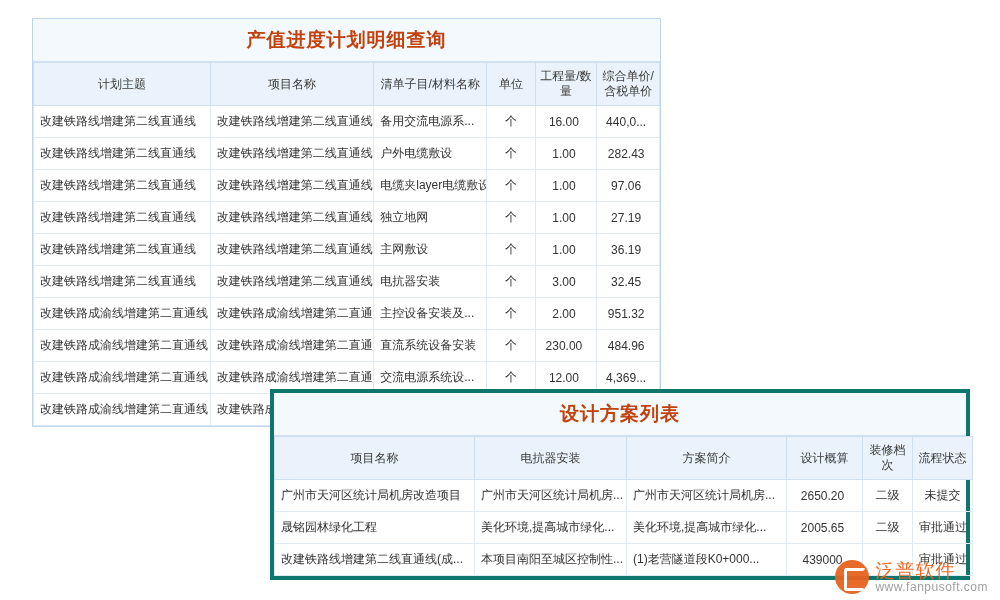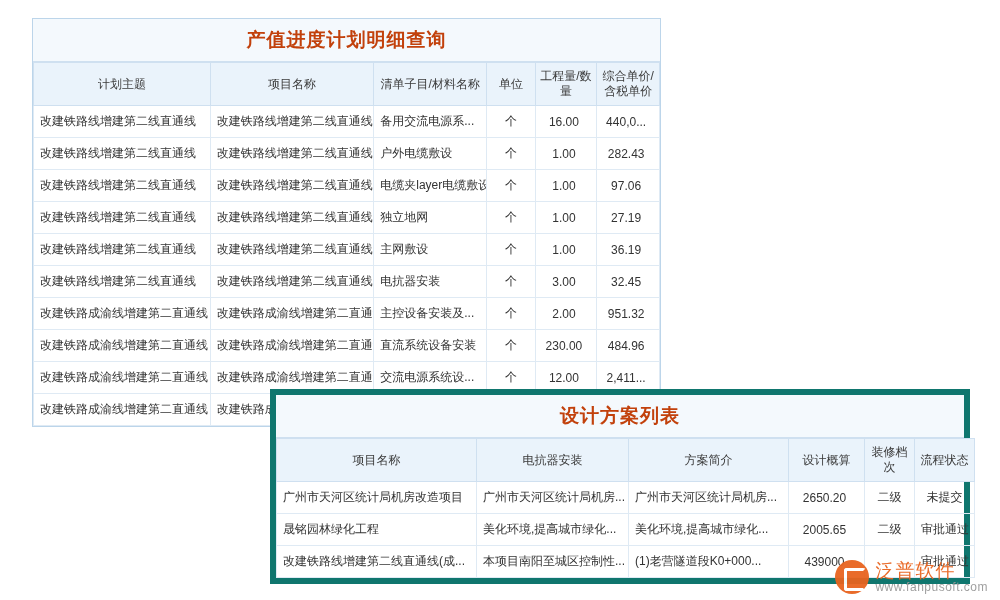--- a/index.html
+++ b/index.html
@@ -80,21 +80,21 @@
   .p1 col.c4 { width: 47px; }
   .p1 col.c5 { width: 60px; }
   .p1 col.c6 { width: 61px; }
 
   
   .panel-two {
     position: absolute;
     left: 270px;
     top: 389px;
     width: 700px;
-    border: 6px solid #0f766e;
+    border: 4px solid #0f766e;
     background: #ffffff;
     box-sizing: border-box;
   }
   .p2 col.d1 { width: 200px; }
   .p2 col.d2 { width: 152px; }
   .p2 col.d3 { width: 160px; }
   .p2 col.d4 { width: 76px; }
   .p2 col.d5 { width: 50px; }
   .p2 col.d6 { width: 60px; }
 
@@ -229,21 +229,21 @@
           <td class="c-center">个</td>
           <td class="c-num">230.00</td>
           <td class="c-num">484.96</td>
         </tr>
         <tr>
           <td class="cell-link">改建铁路成渝线增建第二直通线</td>
           <td class="cell-link">改建铁路成渝线增建第二直通线</td>
           <td>交流电源系统设...</td>
           <td class="c-center">个</td>
           <td class="c-num">12.00</td>
-          <td class="c-num">2,411...</td>
+          <td class="c-num">4,369...</td>
         </tr>
         <tr>
           <td class="cell-link">改建铁路成渝线增建第二直通线</td>
           <td class="cell-link">改建铁路成渝线增建第二直通线</td>
           <td>备用交流电源系...</td>
           <td class="c-center">个</td>
           <td class="c-num">86.00</td>
           <td class="c-num">76.88</td>
         </tr>
       </tbody>

